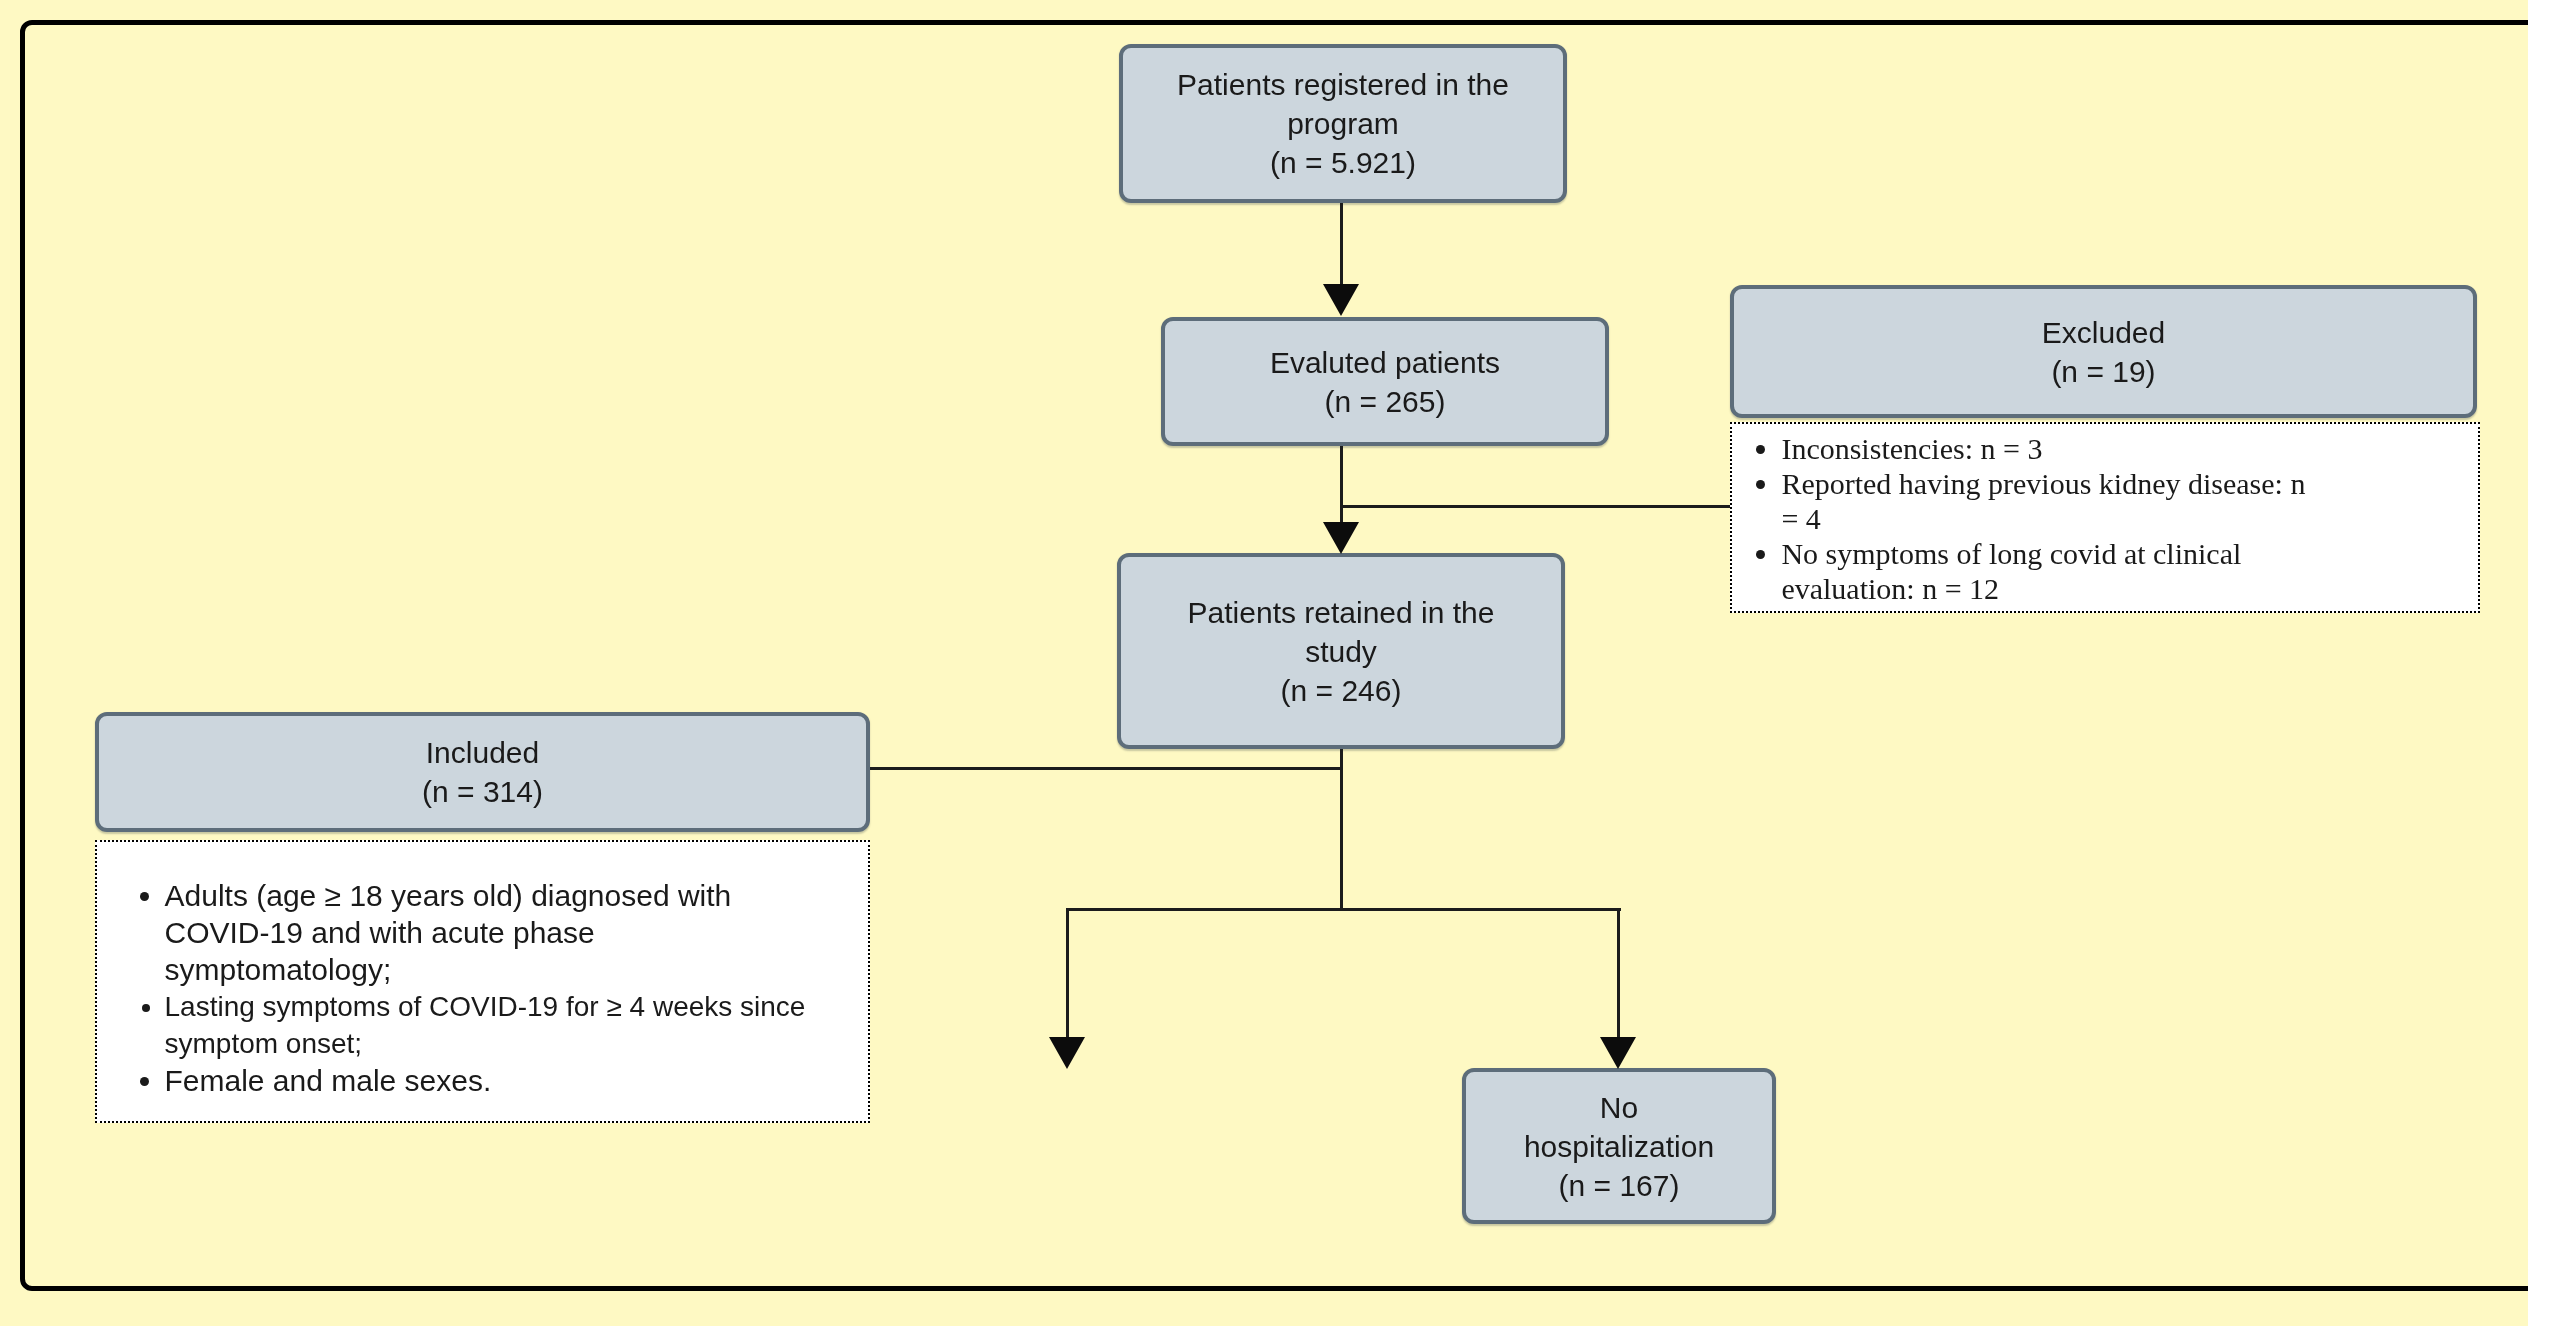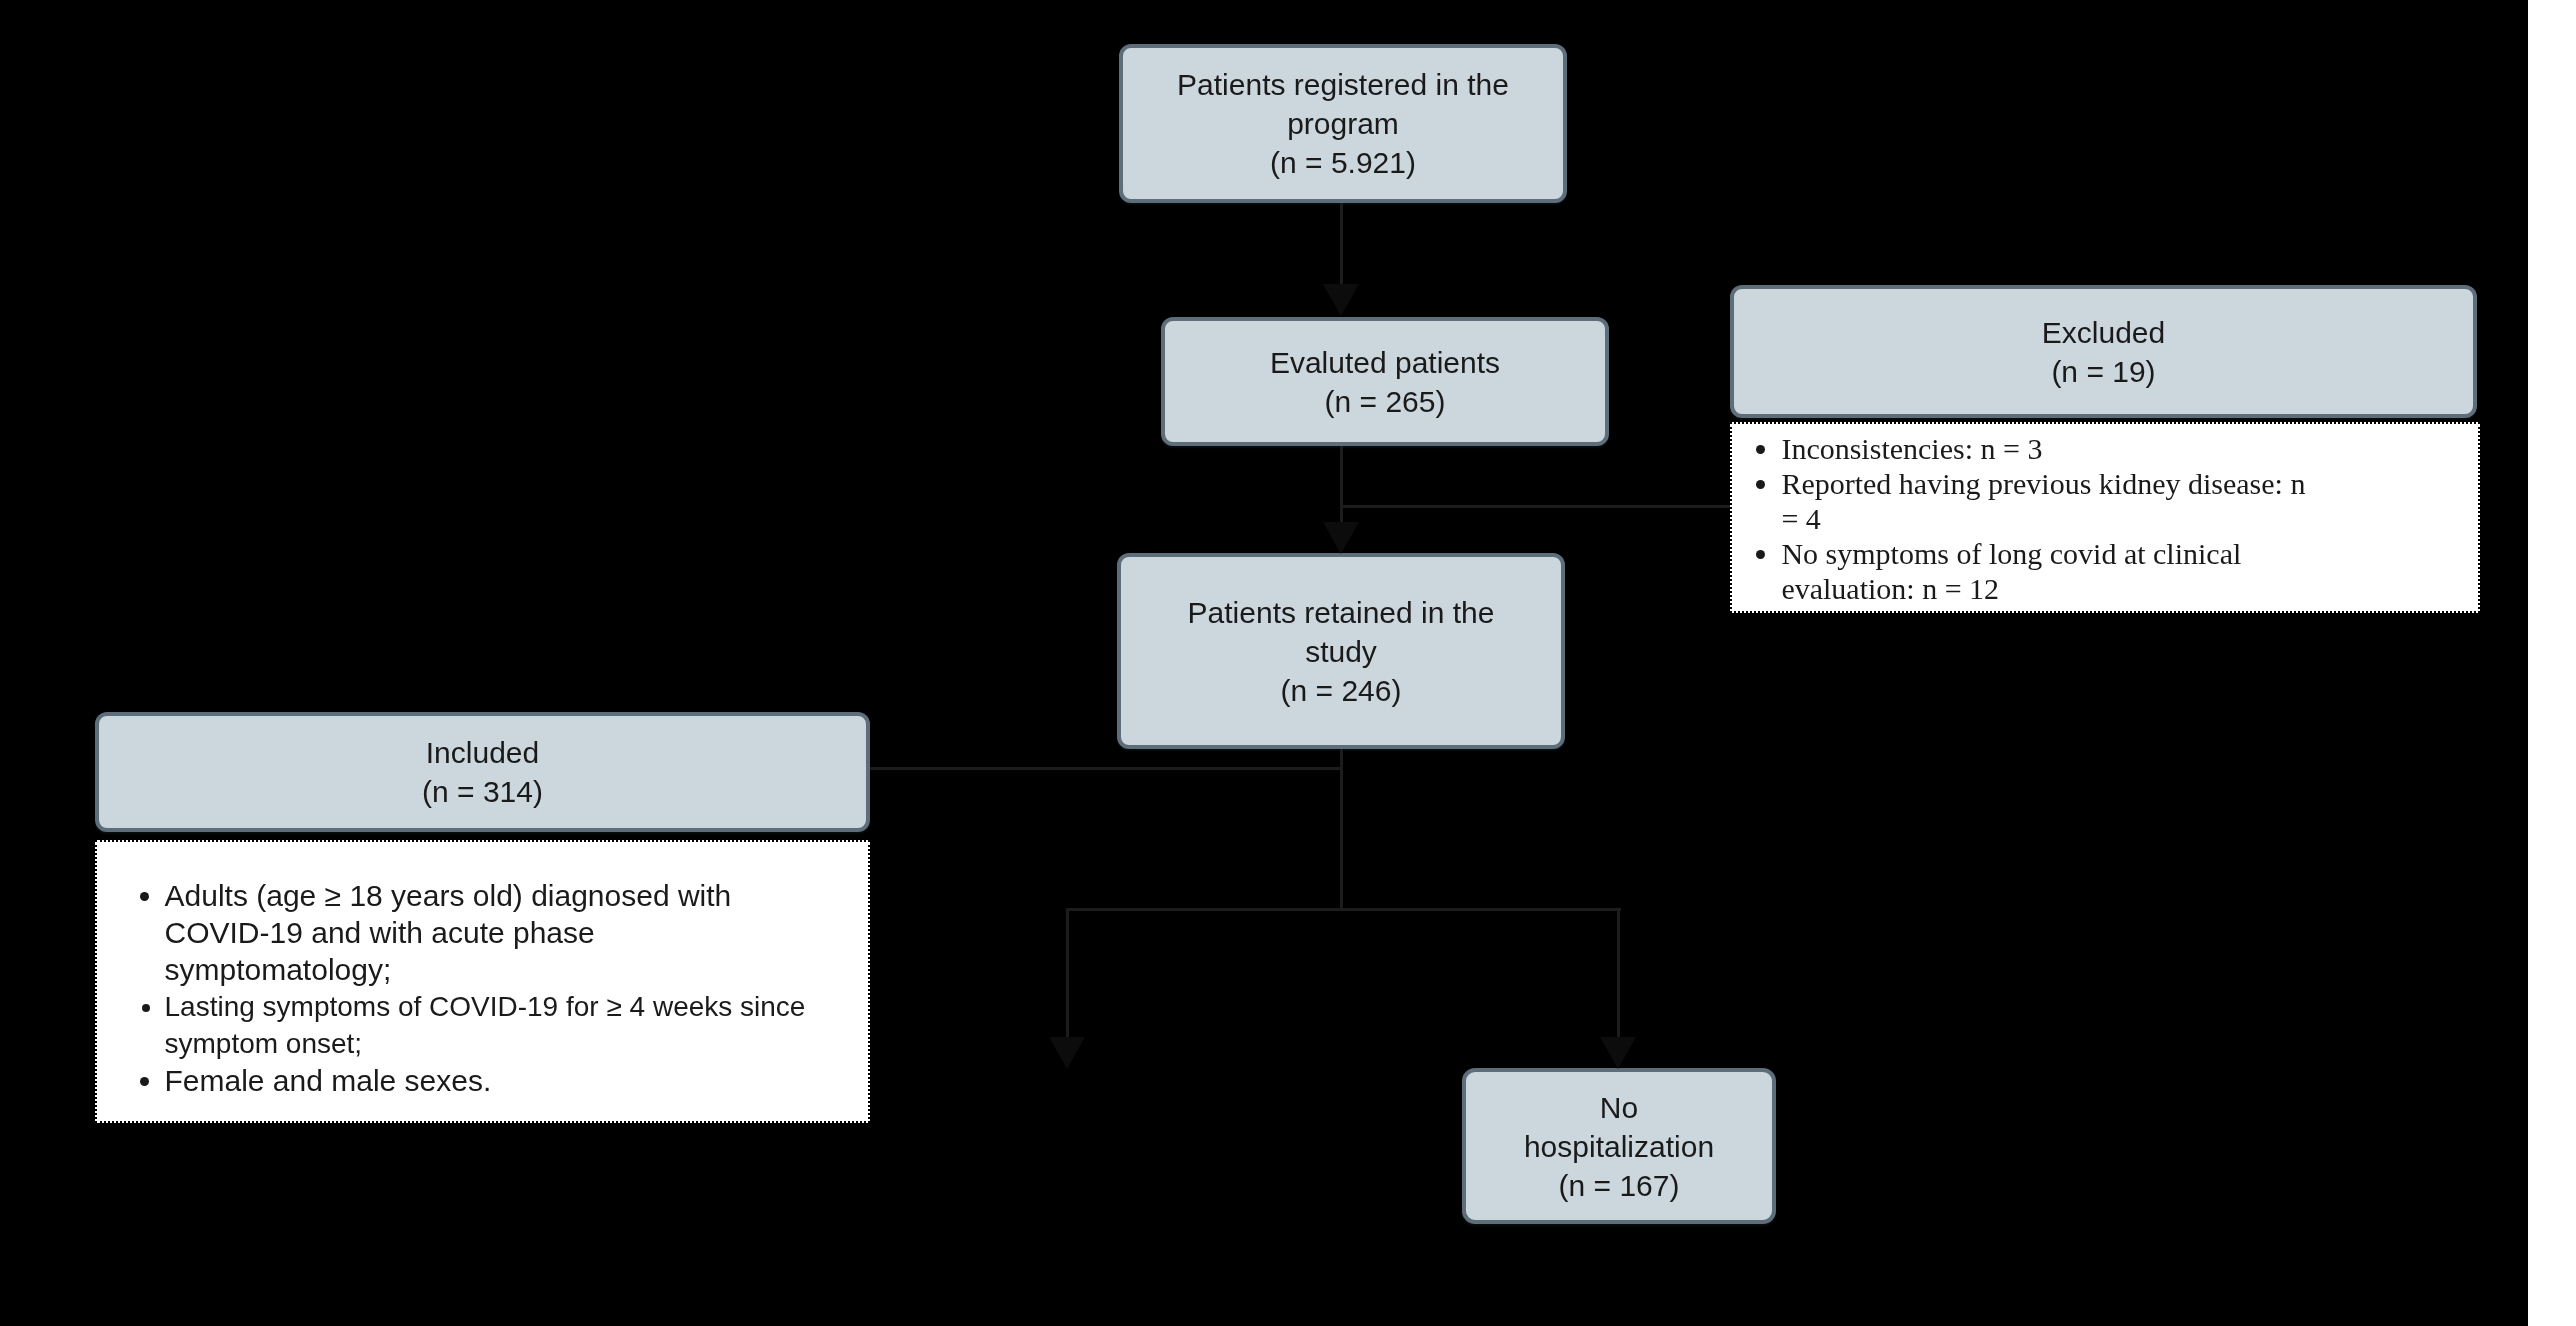--- a/index.html
+++ b/index.html
@@ -1,20 +1,20 @@
 <!DOCTYPE html>
 <html style="font-size:13.5px"><head>
 <meta charset="utf-8">
 <style>
   html, body { margin: 0; padding: 0; background: #ffffff; }
   .canvas {
     position: relative;
     width: 2528px;
     height: 1327px;
-    background: #000000;
+    background: #fef9c3;
     font-family: "Liberation Sans", sans-serif;
     color: #1a1a1a;
     overflow: hidden;
   }
   .frame {
     position: absolute;
     left: 20px; top: 20px;
     width: 2530px; height: 1271px;
     border: 5px solid #000000;
     border-radius: 12px;
@@ -99,21 +99,21 @@
       <li>Adults (age ≥ 18 years old) diagnosed with
 COVID-19 and with acute phase
 symptomatology;</li>
       <li class="small">Lasting symptoms of COVID-19 for ≥ 4 weeks since
 symptom onset;</li>
       <li>Female and male sexes.</li>
     </ul>
   </div>
 
 
-  <div class="node" style="left:1462px; top:1068px; width:314px; height:156px;border-radius:13px;">No
+  <div class="node" style="left:1462px; top:1068px; width:314px; height:156px;">No
 hospitalization
 (n = 167)</div>
 
   <div class="vline" style="left:1340px; top:203px; height:81px;"></div>
   <div class="arrowhead" style="left:1323px; top:284px;"></div>
 
   <div class="vline" style="left:1340px; top:446px; height:76px;"></div>
   <div class="arrowhead" style="left:1323px; top:522px;"></div>
   <div class="hline" style="left:1340px; top:505px; width:390px;"></div>
 

